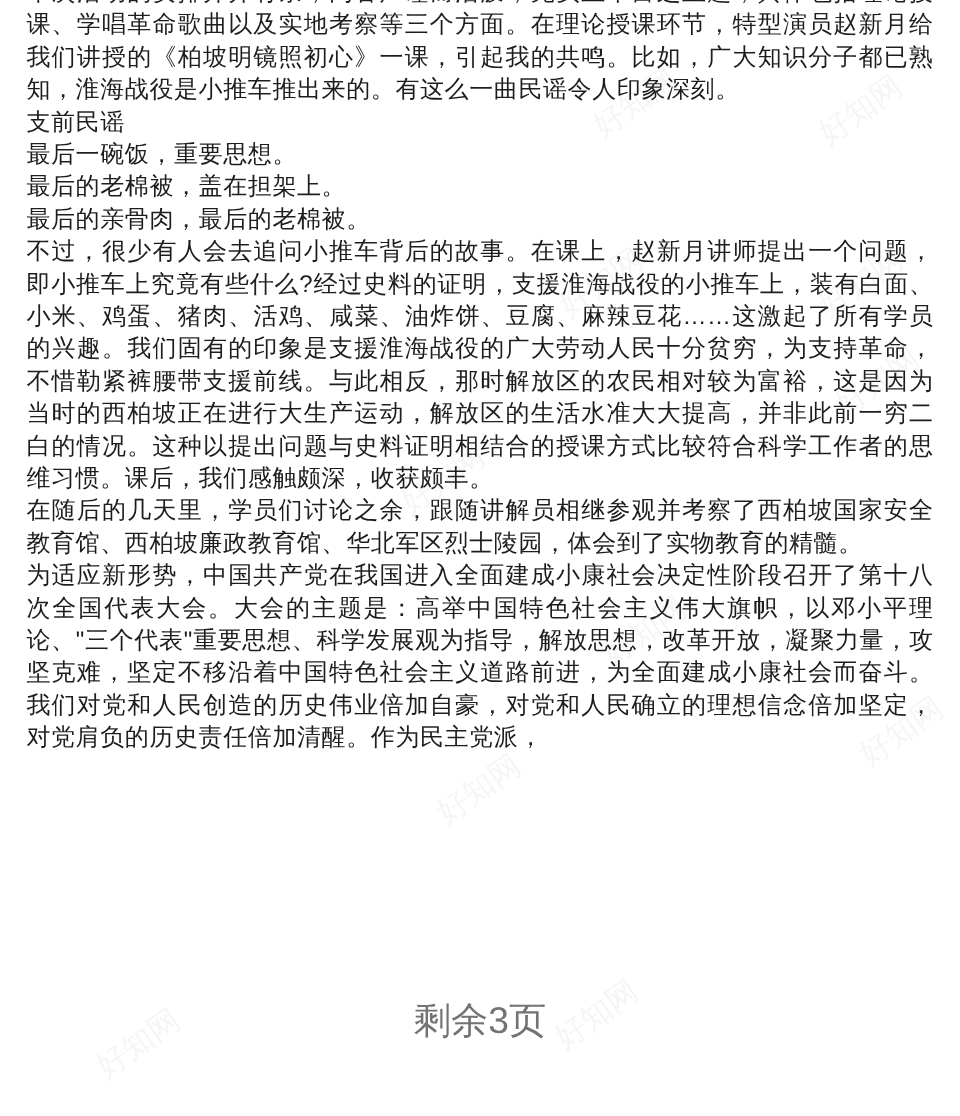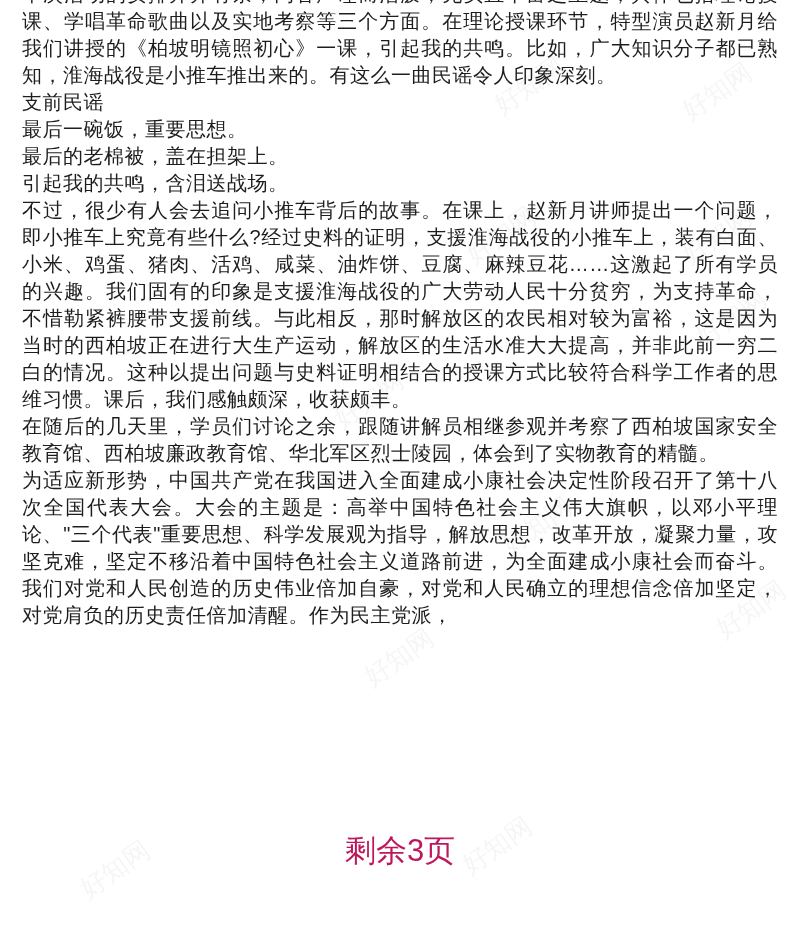--- a/index.html
+++ b/index.html
@@ -25,21 +25,21 @@
     letter-spacing: 0.5px;
   }
   .doc p { margin: 0; }
   .footer {
     position: absolute;
     left: 0; right: 0;
     top: 831px;
     display: flex;
     justify-content: center;
     gap: 30px;
-    color: #be185d;
+    color: #737373;
     font-size: 31px;
     line-height: 40px;
     font-weight: 400;
   }
   .watermark-layer {
     position: absolute;
     inset: 0;
     pointer-events: none;
     z-index: 2;
   }
@@ -69,21 +69,21 @@
     <span class="wm" style="left:360px; top:640px;">好知网</span>
     <span class="wm" style="left:458px; top:828px;">好知网</span>
     <span class="wm" style="left:76px;  top:852px;">好知网</span>
   </div>
 
   <div class="doc">
     <p>本次活动的安排井井有条，内容严谨而活泼，充实且丰富之主题，具体包括理论授课、学唱革命歌曲以及实地考察等三个方面。在理论授课环节，特型演员赵新月给我们讲授的《柏坡明镜照初心》一课，引起我的共鸣。比如，广大知识分子都已熟知，淮海战役是小推车推出来的。有这么一曲民谣令人印象深刻。</p>
     <p>支前民谣</p>
     <p>最后一碗饭，重要思想。</p>
     <p>最后的老棉被，盖在担架上。</p>
-    <p>引起我的共鸣，含泪送战场。</p>
+    <p>最后的亲骨肉，最后的老棉被。</p>
     <p>不过，很少有人会去追问小推车背后的故事。在课上，赵新月讲师提出一个问题，即小推车上究竟有些什么?经过史料的证明，支援淮海战役的小推车上，装有白面、小米、鸡蛋、猪肉、活鸡、咸菜、油炸饼、豆腐、麻辣豆花……这激起了所有学员的兴趣。我们固有的印象是支援淮海战役的广大劳动人民十分贫穷，为支持革命，不惜勒紧裤腰带支援前线。与此相反，那时解放区的农民相对较为富裕，这是因为当时的西柏坡正在进行大生产运动，解放区的生活水准大大提高，并非此前一穷二白的情况。这种以提出问题与史料证明相结合的授课方式比较符合科学工作者的思维习惯。课后，我们感触颇深，收获颇丰。</p>
     <p>在随后的几天里，学员们讨论之余，跟随讲解员相继参观并考察了西柏坡国家安全教育馆、西柏坡廉政教育馆、华北军区烈士陵园，体会到了实物教育的精髓。</p>
     <p>为适应新形势，中国共产党在我国进入全面建成小康社会决定性阶段召开了第十八次全国代表大会。大会的主题是：高举中国特色社会主义伟大旗帜，以邓小平理论、"三个代表"重要思想、科学发展观为指导，解放思想，改革开放，凝聚力量，攻坚克难，坚定不移沿着中国特色社会主义道路前进，为全面建成小康社会而奋斗。我们对党和人民创造的历史伟业倍加自豪，对党和人民确立的理想信念倍加坚定，对党肩负的历史责任倍加清醒。作为民主党派，</p>
   </div>
 
   <div class="footer">
     <span>剩余3页</span>
   </div>
 
 </div>

